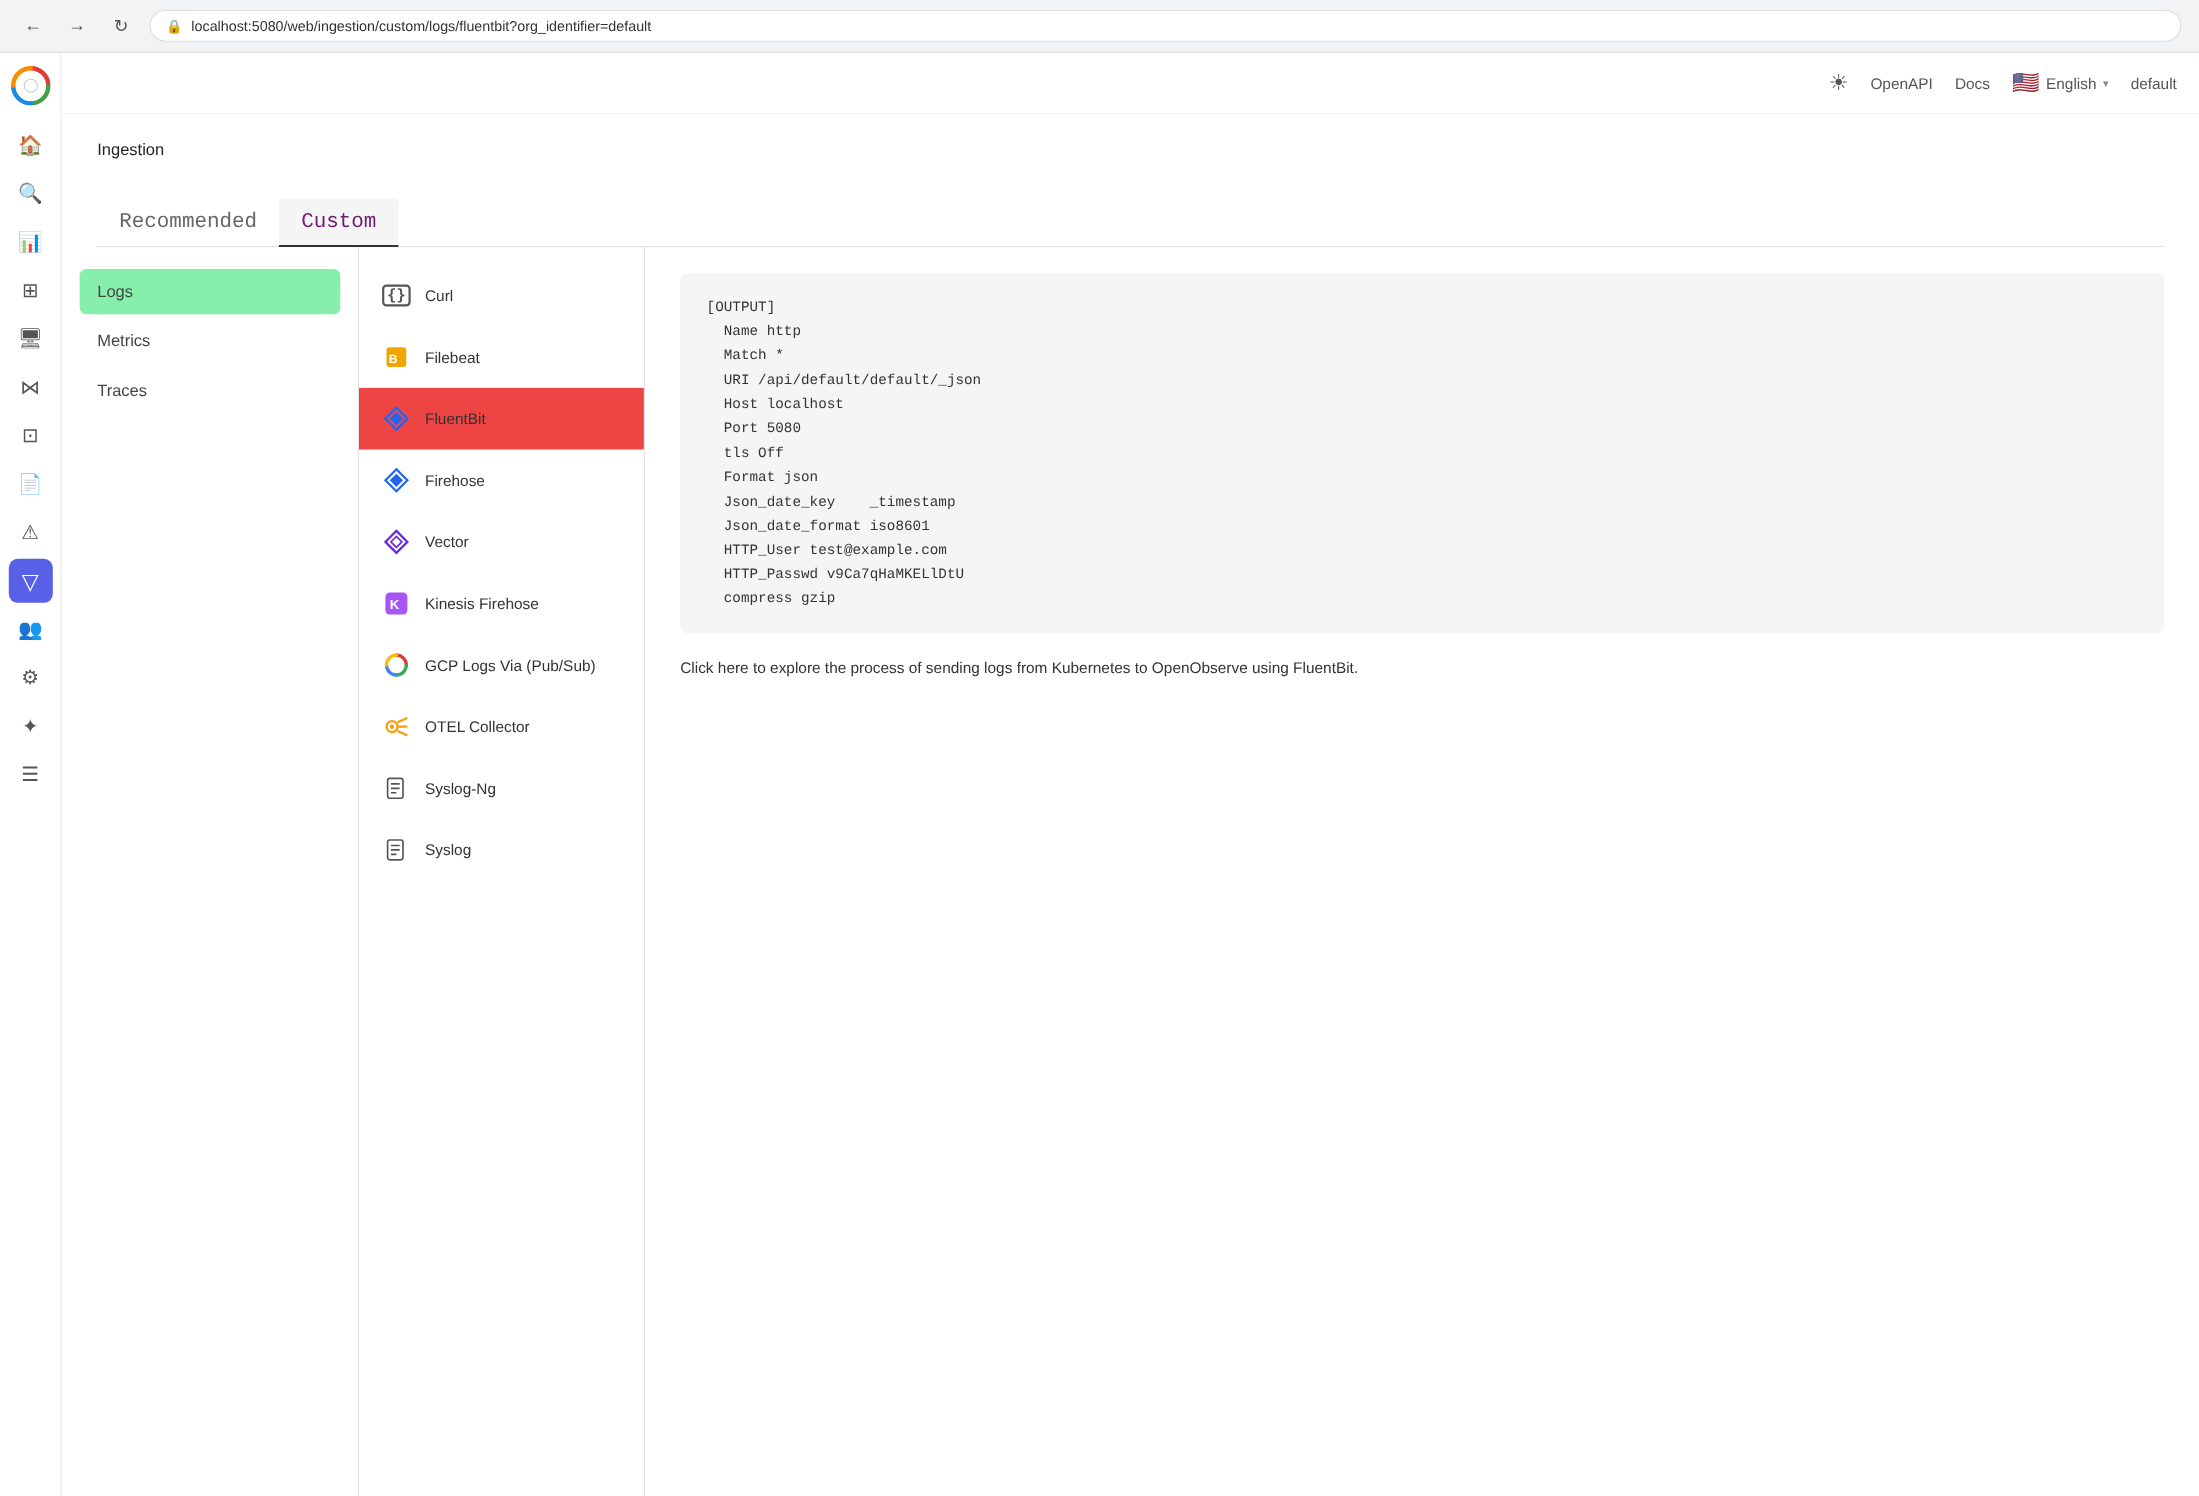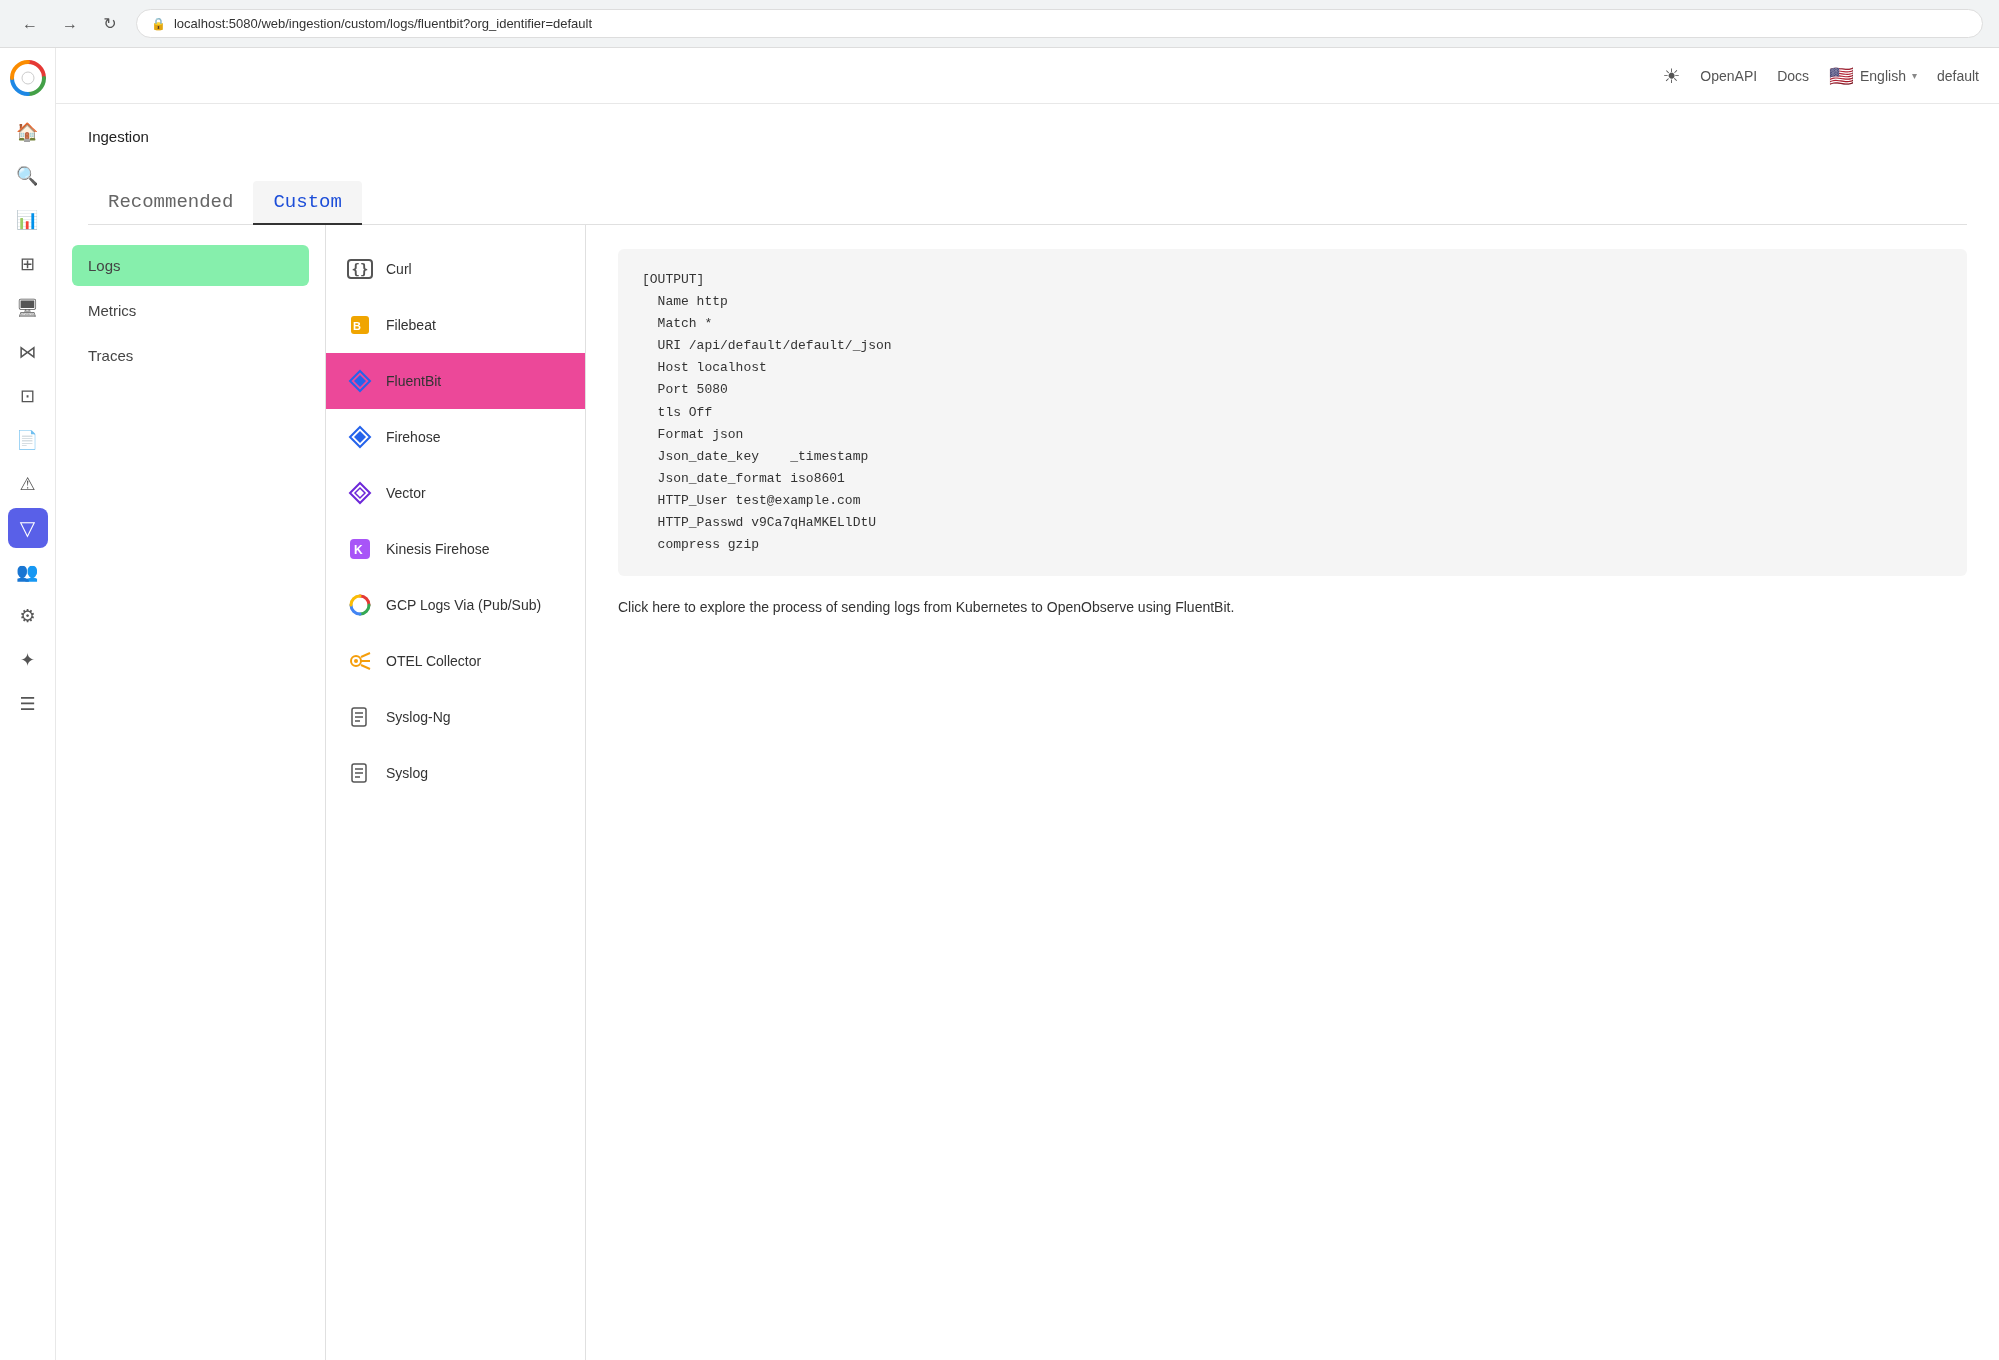--- a/index.html
+++ b/index.html
@@ -130,21 +130,21 @@
     .tab {
       padding: 10px 20px;
       cursor: pointer;
       font-size: 19px;
       color: #666;
       border-bottom: 2px solid transparent;
       margin-bottom: -1px;
       font-family: Liberation Mono, monospace;
     }
     .tab.active {
-      color: #1d4ed8;
+      color: #701a75;
       font-weight: 500;
       border-bottom: 2px solid #333;
       background: #f5f5f5;
       border-radius: 4px 4px 0 0;
     }
 
     
     .ingestion-layout {
       display: flex;
       height: calc(100% - 120px);
@@ -178,21 +178,21 @@
     .tool-item {
       display: flex;
       align-items: center;
       gap: 12px;
       padding: 14px 20px;
       cursor: pointer;
       font-size: 14px;
       color: #333;
       transition: background 0.1s;
     }
-    .tool-item.active { background: #ec4899; }
+    .tool-item.active { background: #ef4444; }
     .tool-icon {
       width: 28px; height: 28px;
       display: flex; align-items: center; justify-content: center;
       font-size: 18px;
       flex-shrink: 0;
     }
 
     
     .code-panel {
       flex: 1;

